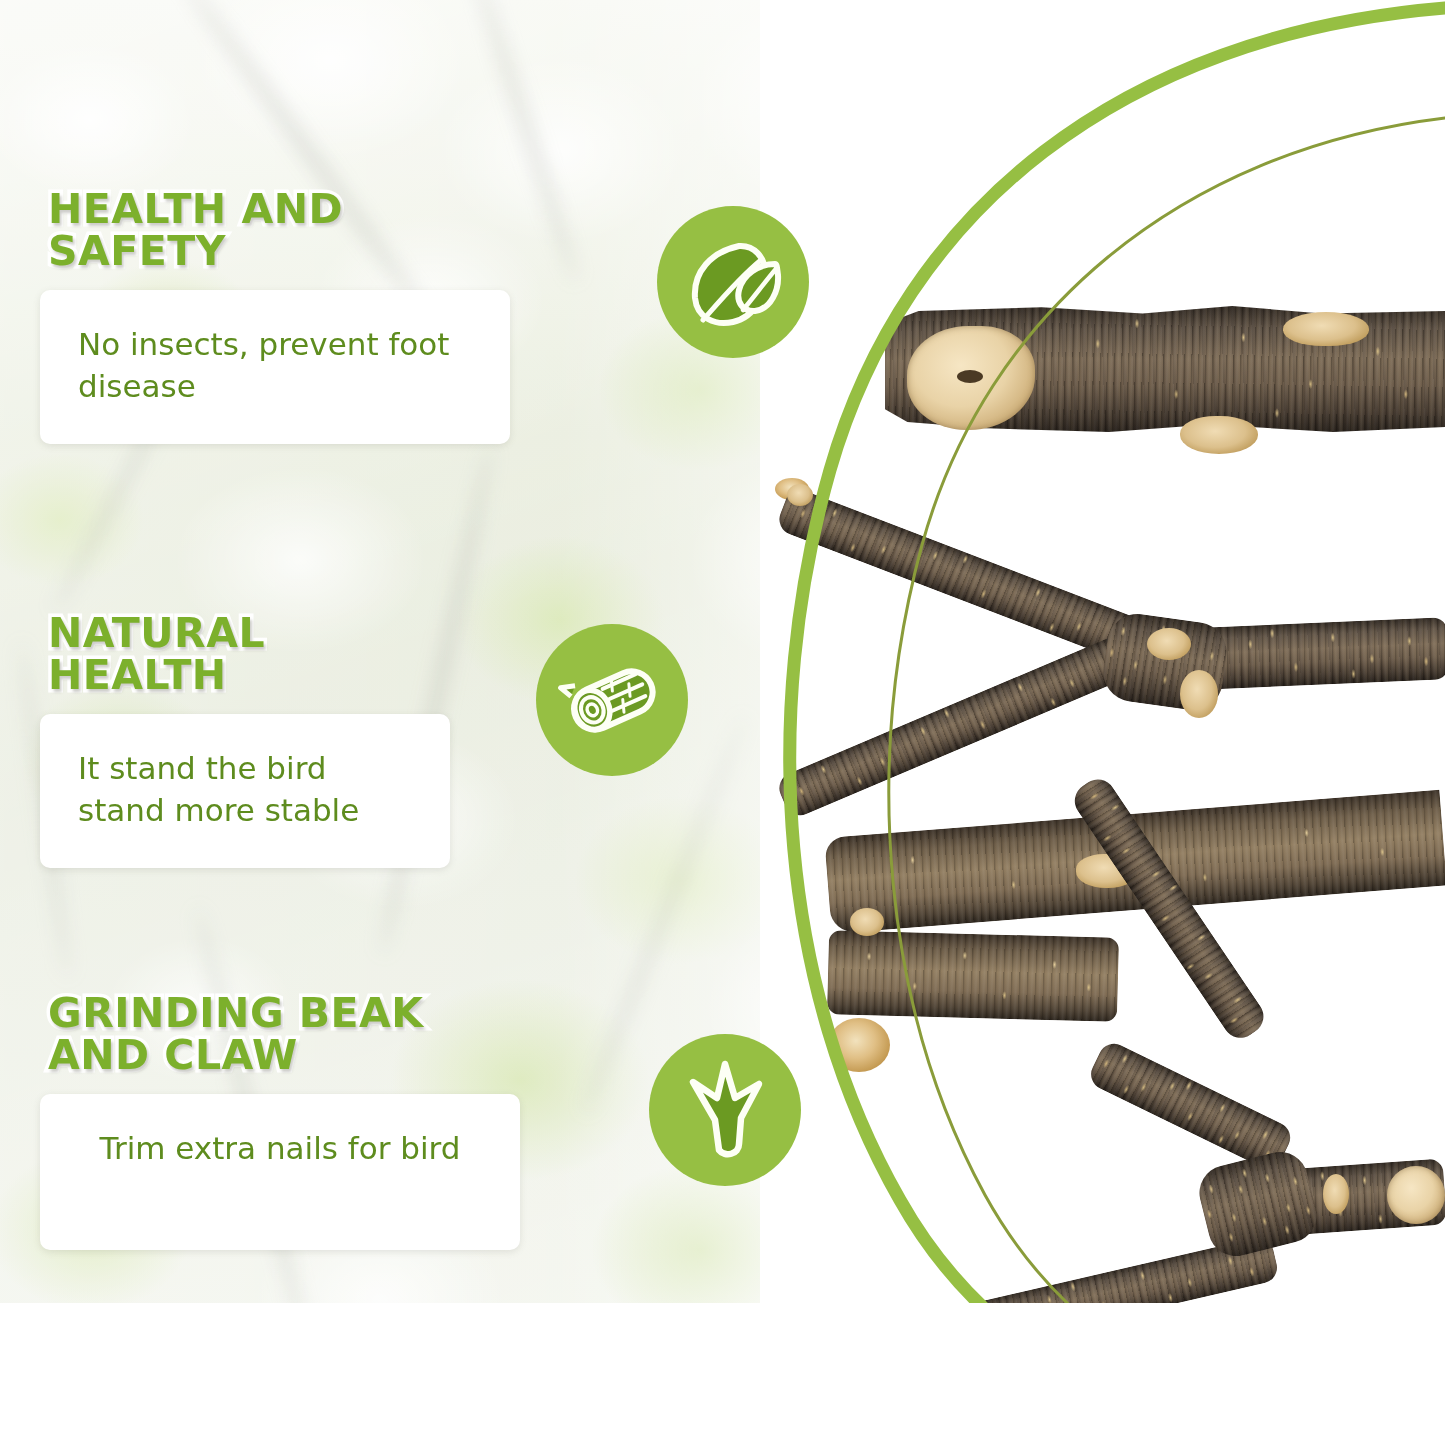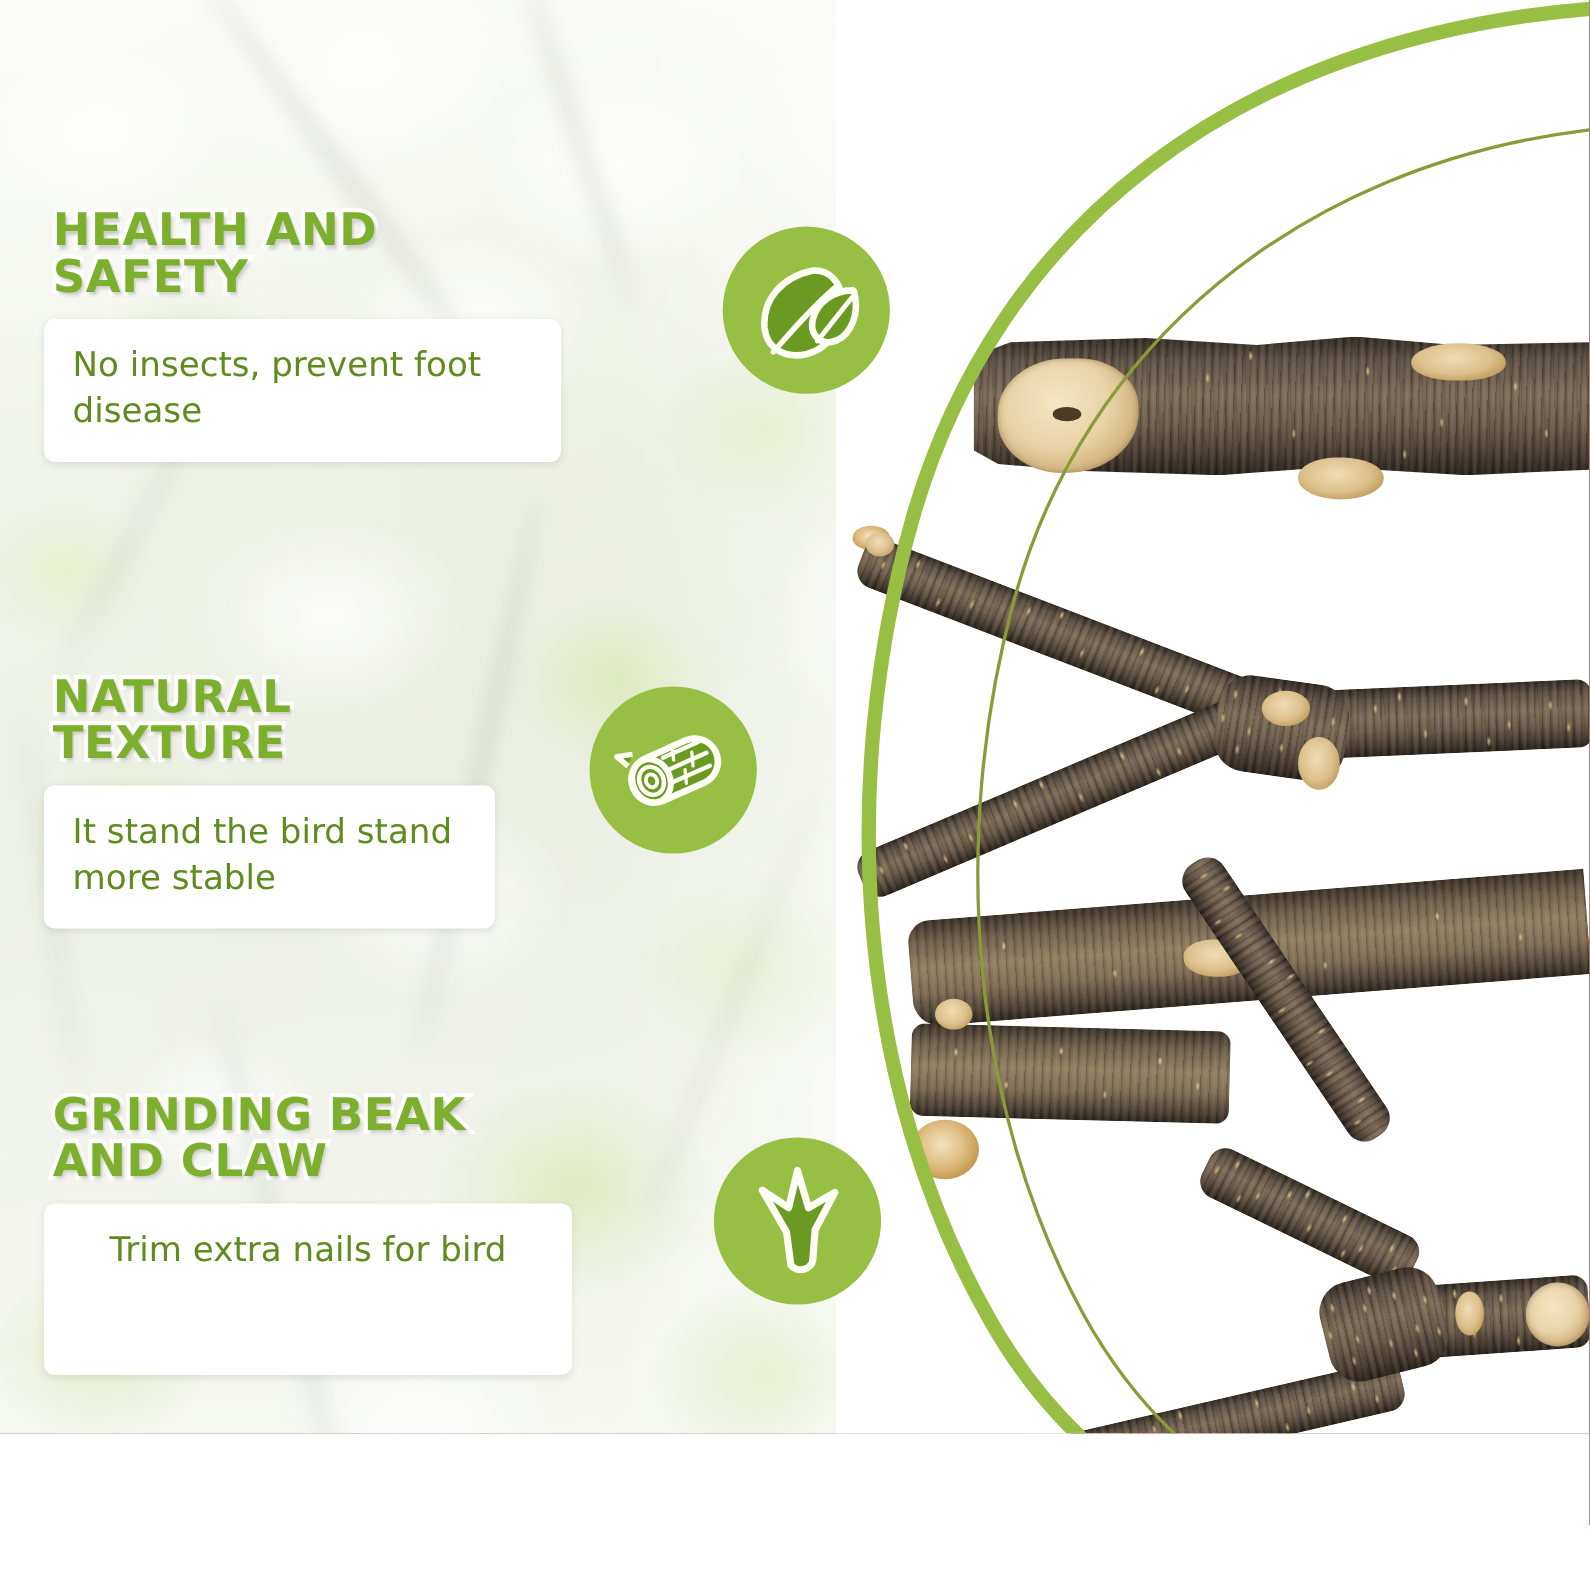--- a/index.html
+++ b/index.html
@@ -4,21 +4,21 @@
 <style>
   html,body{margin:0;padding:0;}
   body{
     width:1445px;height:1445px;
     font-family:"Liberation Sans",sans-serif;
     overflow:hidden;
     background:#ffffff;
   }
   #stage{
     position:relative;width:1445px;height:1303px;overflow:hidden;
-    background:#7f1d1d;
+    background:#14532d;
   }
 
   
   #bg-photo{
     position:absolute;left:0;top:0;width:1020px;height:1445px;
     background-color:#e9ecdf;
     background-image:
       radial-gradient(ellipse 150px 110px at 90px 120px, rgba(255,255,255,.95) 0%, rgba(255,255,255,0) 70%),
       radial-gradient(ellipse 190px 140px at 330px 60px, rgba(255,255,255,.92) 0%, rgba(255,255,255,0) 72%),
       radial-gradient(ellipse 170px 130px at 560px 150px, rgba(255,255,255,.85) 0%, rgba(255,255,255,0) 72%),
@@ -99,21 +99,21 @@
   }
   .feature-card{
     background:#ffffff;border-radius:10px;
     padding:22px 26px 24px 26px;
     box-shadow:0 2px 7px rgba(110,115,100,.16);
   }
   #card-1{min-height:64px;}
   #card-2{min-height:64px;}
   #card-3{min-height:110px;text-align:center;}
   .feature-body{
-    margin:0;font-size:31px;line-height:1.34;color:#5e8c1e;
+    margin:12px;font-size:31px;line-height:1.34;color:#5e8c1e;
     font-family:"DejaVu Sans",sans-serif;font-weight:normal;
   }
 
   
   .branch{position:absolute;}
   .bark{
     position:absolute;
     background-color:#4b4238;
     background-image:
       radial-gradient(ellipse 3px 7px at 12% 22%, #d9c18a 0%, rgba(217,193,138,0) 72%),
@@ -282,21 +282,21 @@
   </div>
 
   <div class="feature-block" id="block-1">
     <div class="feature-heading">HEALTH AND SAFETY</div>
     <div class="feature-card" id="card-1">
       <p class="feature-body">No insects, prevent foot disease</p>
     </div>
   </div>
 
   <div class="feature-block" id="block-2">
-    <div class="feature-heading">NATURAL TEXTURE</div>
+    <div class="feature-heading">NATURAL HEALTH</div>
     <div class="feature-card" id="card-2">
       <p class="feature-body">It stand the bird stand more stable</p>
     </div>
   </div>
 
   <div class="feature-block" id="block-3">
     <div class="feature-heading">GRINDING BEAK
 AND CLAW</div>
     <div class="feature-card" id="card-3">
       <p class="feature-body">Trim extra nails for bird</p>

